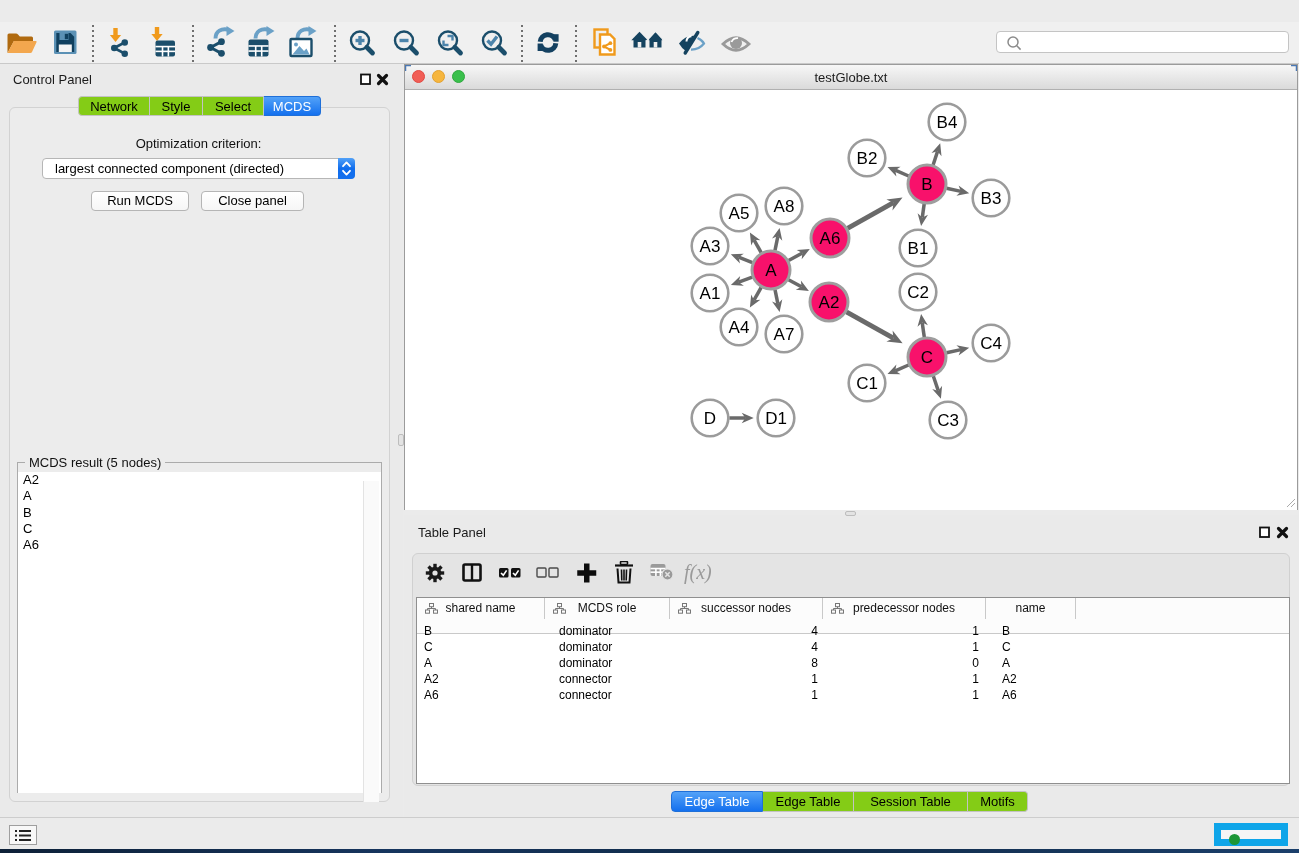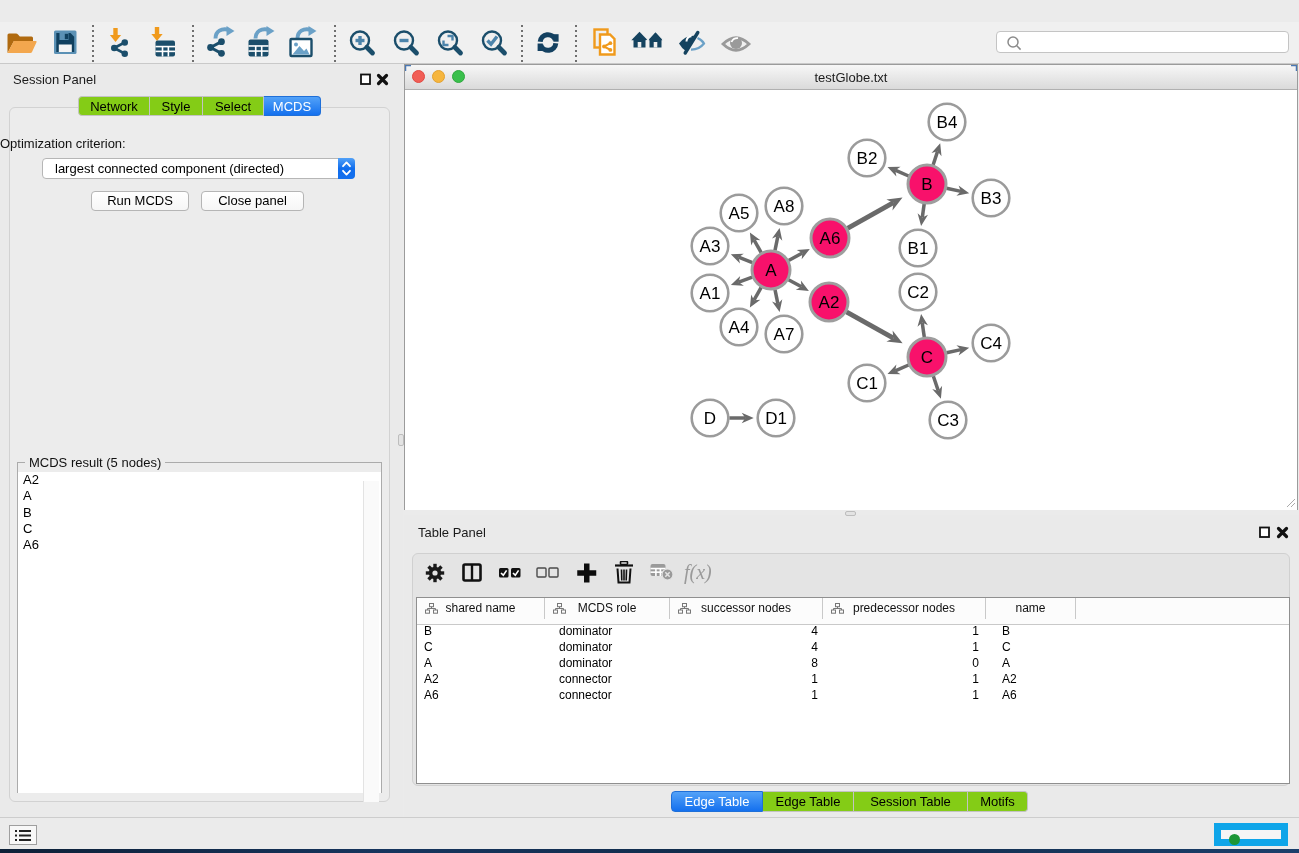--- a/index.html
+++ b/index.html
@@ -26,21 +26,21 @@
   #cpanel { position:absolute; left:0; top:64px; width:403px; height:753px; background:#eaeaea; }
   #cpanel .ptitle { position:absolute; left:13px; top:8px; font-size:13px; color:#1b1b1b; }
   .winbtns { position:absolute; }
   #cpcontent { position:absolute; left:9px; top:43px; width:381px; height:695px; background:#ececec; border:1px solid #d2d2d2; border-radius:6px; }
   .tabrow { position:absolute; display:flex; height:20px; font-size:13px; }
   .tab { background:#84cc16; border:1px solid #c3c3c3; border-left:none; color:#000; text-align:center; line-height:19px; }
   .tab.first { border-left:1px solid #c3c3c3; border-radius:4px 0 0 4px; }
   .tab.last { border-radius:0 4px 4px 0; }
   .tab.sel { background:linear-gradient(#53a2f8,#1470ee); border-color:#1f6fd8; color:#fff; }
 
-  #optlabel { position:absolute; left:0; width:397px; top:72px; font-size:13px; color:#111; }
+  #optlabel { position:absolute; left:0; width:397px; top:72px; text-align:center; font-size:13px; color:#111; }
   #combo { position:absolute; left:42px; top:94px; width:313px; height:21px; background:#fff; border:1px solid #b6b6b6; border-radius:4px; font-size:13px; color:#000; line-height:19px; padding-left:12px; }
   #combo .stepper { position:absolute; right:-1px; top:-1px; width:17px; height:21px; border-radius:0 4px 4px 0; background:linear-gradient(#51a1f8,#106ded 50%,#1470ee); }
   .btn { position:absolute; height:20px; background:linear-gradient(#ffffff,#f6f6f6); border:1px solid #b5b5b5; border-radius:4px; font-size:13px; color:#000; text-align:center; line-height:17px; }
 
   #groupbox { position:absolute; left:17px; top:398px; width:365px; height:331px; border:1px solid #ababab; }
   #gbtitle { position:absolute; left:7px; top:-8px; background:#ececec; padding:0 4px; font-size:13px; color:#111; }
   #gblist { position:absolute; left:0px; top:9px; width:363px; height:321px; background:#fff; font-size:13px; color:#000; }
   #gblist .row { padding-left:5px; height:16.3px; line-height:16.3px; }
   #gbscroll { position:absolute; right:2px; top:9px; width:16px; height:321px; background:#fafafa; border-left:1px solid #e3e3e3; }
 
@@ -48,21 +48,21 @@
   #netwin { position:absolute; left:404px; top:64px; width:894px; height:446px; background:#fff; border:1px solid #9b9b9b; }
   #nettitle { position:absolute; left:0; top:0; width:100%; height:25px; background:linear-gradient(#f7f7f7,#dadada); border-bottom:1px solid #b0b0b0; }
   #nettitle .title { position:absolute; left:0; right:0; top:5px; text-align:center; font-size:13px; color:#1c1c1c; }
   #netcanvas { position:absolute; left:0; top:26px; width:892px; height:419px; background:#fff; overflow:hidden; }
 
   
   #tpanel { position:absolute; left:404px; top:515px; width:895px; height:302px; background:#eaeaea; }
   #tpanel .ptitle { position:absolute; left:14px; top:10px; font-size:13px; color:#1b1b1b; }
   #ttoolbar { position:absolute; left:8px; top:38px; width:878px; height:233px; background:#e4e4e4; border:1px solid #d0d0d0; border-radius:6px; }
   #ttable { position:absolute; left:12px; top:82px; width:874px; height:187px; background:#fff; border:1px solid #8f8f8f; font-size:12px; }
-  #thead { position:absolute; left:0; top:0; width:100%; height:27px; background:#fcfcfc; border-bottom:1px solid #c9c9c9; }
+  #thead { position:absolute; left:0; top:0; width:100%; height:36px; background:#fcfcfc; border-bottom:1px solid #c9c9c9; }
   .hcell { position:absolute; top:0; height:21px; border-right:1px solid #c9c9c9; text-align:center; line-height:21px; color:#111; font-size:12px; }
   .trow { position:absolute; height:16px; line-height:16px; color:#000; }
   .tcell { position:absolute; }
 
   .btabrow { position:absolute; display:flex; height:21px; font-size:13px; }
 
   
   #statusbar { position:absolute; left:0; top:817px; width:1299px; height:32px; background:#ebebeb; border-top:1px solid #cdcdcd; }
   #sbicon { position:absolute; left:9px; top:7px; width:28px; height:20px; background:#f8f8f8; border:1px solid #9f9f9f; }
   #memory { position:absolute; left:1214px; top:5px; width:74px; height:23px; background:#f5f5f5; border:7px solid #0ea5e9; font-size:12px; color:#000; line-height:21px; }
@@ -194,21 +194,21 @@
     <div class="tsep" style="left:575px"></div>
     <div id="searchbox">
       <svg width="18" height="18" style="position:absolute;left:9px;top:3px" viewBox="0 0 18 18">
           <circle cx="7" cy="7" r="5" fill="none" stroke="#8b8b8b" stroke-width="1.5"></circle>
           <line x1="10.8" y1="10.8" x2="14.6" y2="14.6" stroke="#8b8b8b" stroke-width="1.5"></line>
         </svg>
     </div>
   </div>
 
   <div id="cpanel">
-    <div class="ptitle">Session Panel</div>
+    <div class="ptitle">Control Panel</div>
     <svg class="winbtns" width="30" height="13" style="left:359px;top:9px">
         <rect x="2" y="1.5" width="9" height="9.5" fill="#fff" stroke="#111" stroke-width="1.8"></rect>
         <path d="M19.5 2.5 L27.5 10.5 M27.5 2.5 L19.5 10.5" stroke="#111" stroke-width="3.2" stroke-linecap="round"></path>
       </svg>
     <div id="cpcontent"></div>
     <div class="tabrow" style="left:78px;top:32px;">
       <div class="tab first" style="width:72px">Network</div>
       <div class="tab" style="width:53px">Style</div>
       <div class="tab" style="width:61px">Select</div>
       <div class="tab sel last" style="width:57px">MCDS</div>

